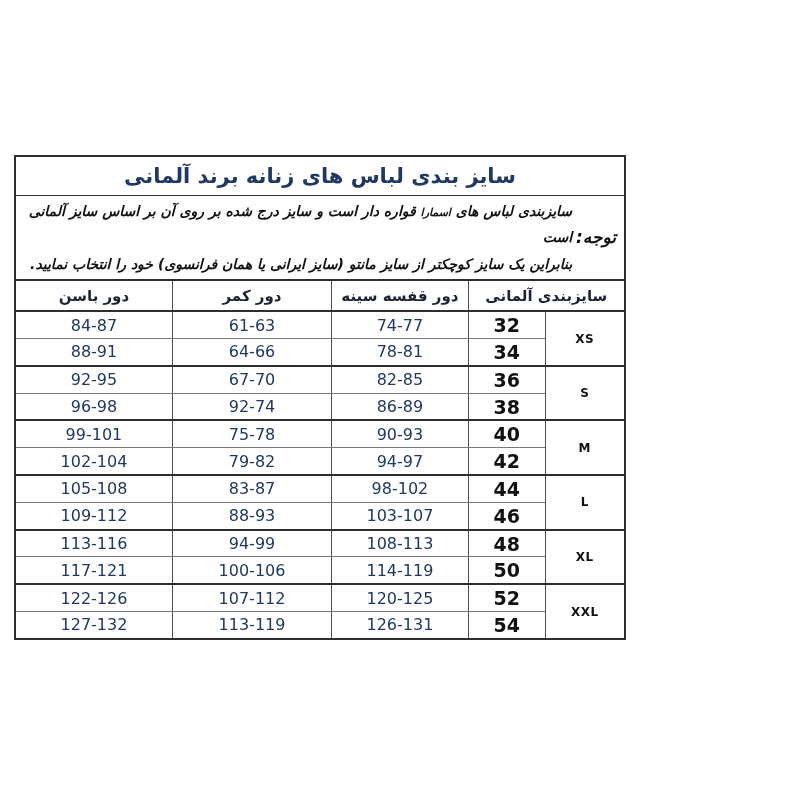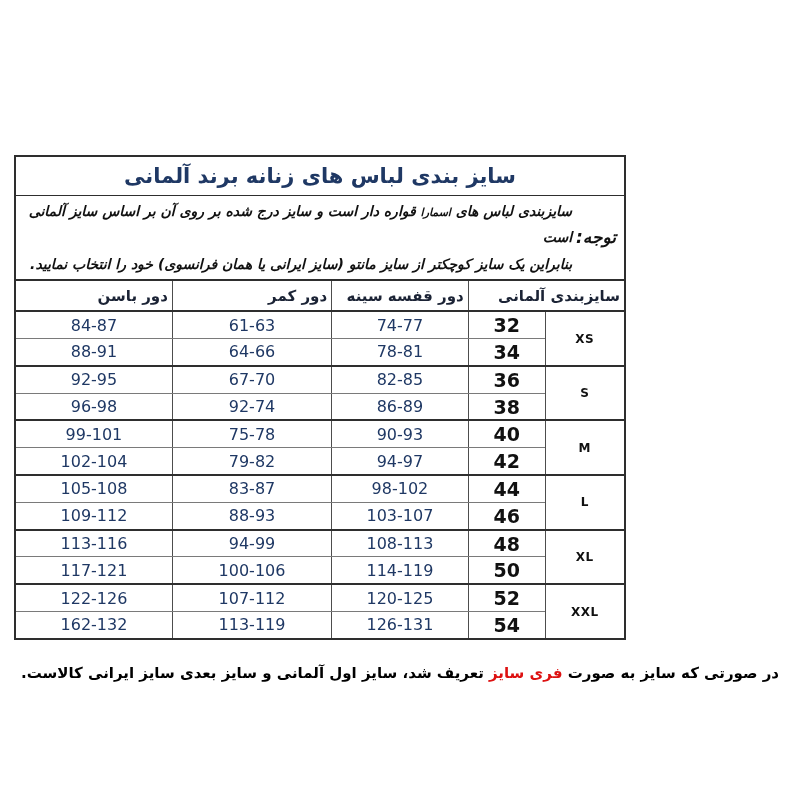--- a/index.html
+++ b/index.html
@@ -46,21 +46,21 @@
     font-size:17px;font-weight:bold;color:var(--ink);white-space:nowrap;
     padding-right:2px;
   }
   .note-lines{flex:1;text-align:right;color:var(--ink);
     font-size:14px;font-weight:bold;line-height:1.9;}
   .note-lines .brand{font-size:11px;}
 
   tr.header-row th{
     height:31px;border-bottom:2px solid var(--border-dark);
     font-size:15px;font-weight:bold;color:#1b2335;
-    text-align:right;vertical-align:middle;
+    text-align:center;vertical-align:middle;
   }
   tbody td{
     height:27.3px;text-align:center;vertical-align:middle;
     border-color:var(--border-light);
     border-left-color:var(--border-mid);border-right-color:var(--border-mid);
   }
   tbody tr.group-start td{border-top:2px solid var(--border-dark);}
   td.measure{color:var(--navy);font-weight:normal;font-size:16px;}
   td.num{color:var(--ink);font-weight:bold;font-size:19px;}
   td.letter{color:var(--ink);font-weight:bold;font-size:12px;letter-spacing:.5px;}
@@ -178,20 +178,19 @@
         <td class="letter" rowspan="2">XXL</td>
         <td class="num">52</td>
         <td class="measure">120-125</td>
         <td class="measure">107-112</td>
         <td class="measure">122-126</td>
       </tr>
       <tr>
         <td class="num">54</td>
         <td class="measure">126-131</td>
         <td class="measure">113-119</td>
-        <td class="measure">162-132</td>
+        <td class="measure">127-132</td>
       </tr>
     </tbody>
 </table>
 
 <div class="footer">
-  <div class="footer-line2"><span>در صورتی که سایز به صورت </span><span class="red">فری سایز</span><span> تعریف شد، سایز اول آلمانی و سایز بعدی سایز ایرانی کالاست.</span></div>
 </div>
 
 </body></html>

